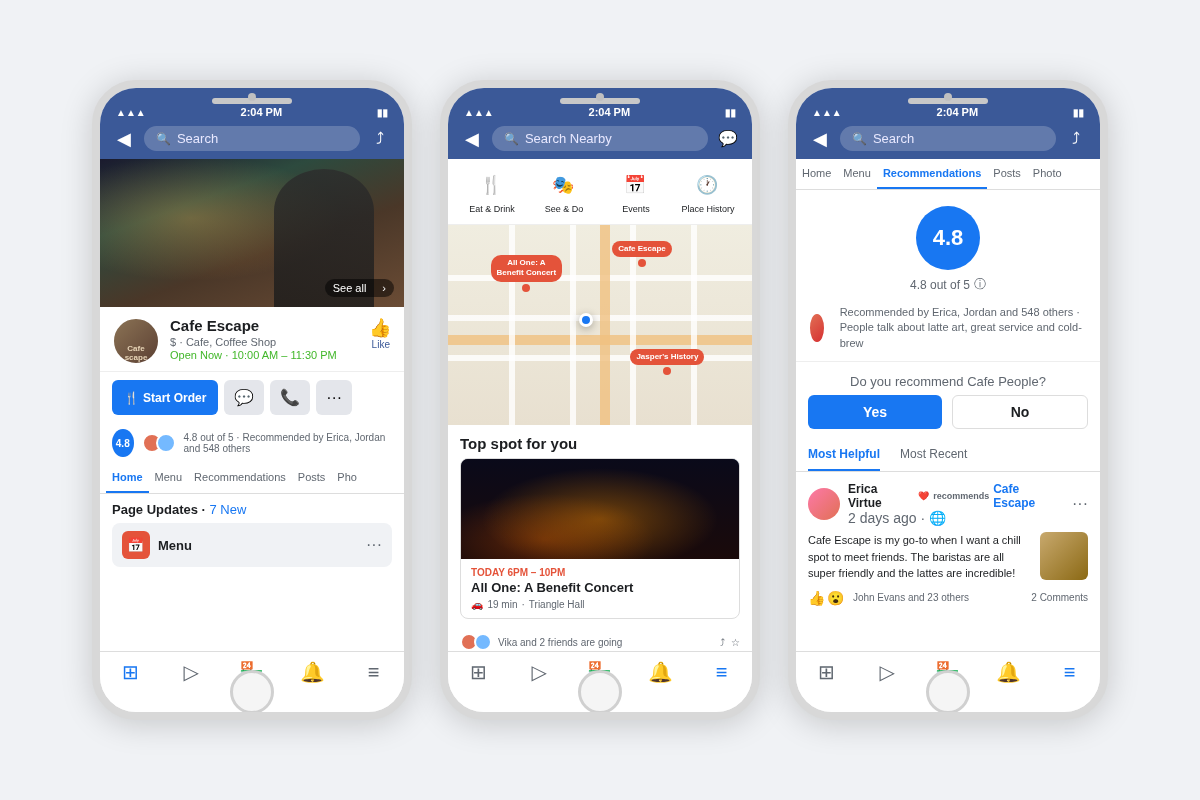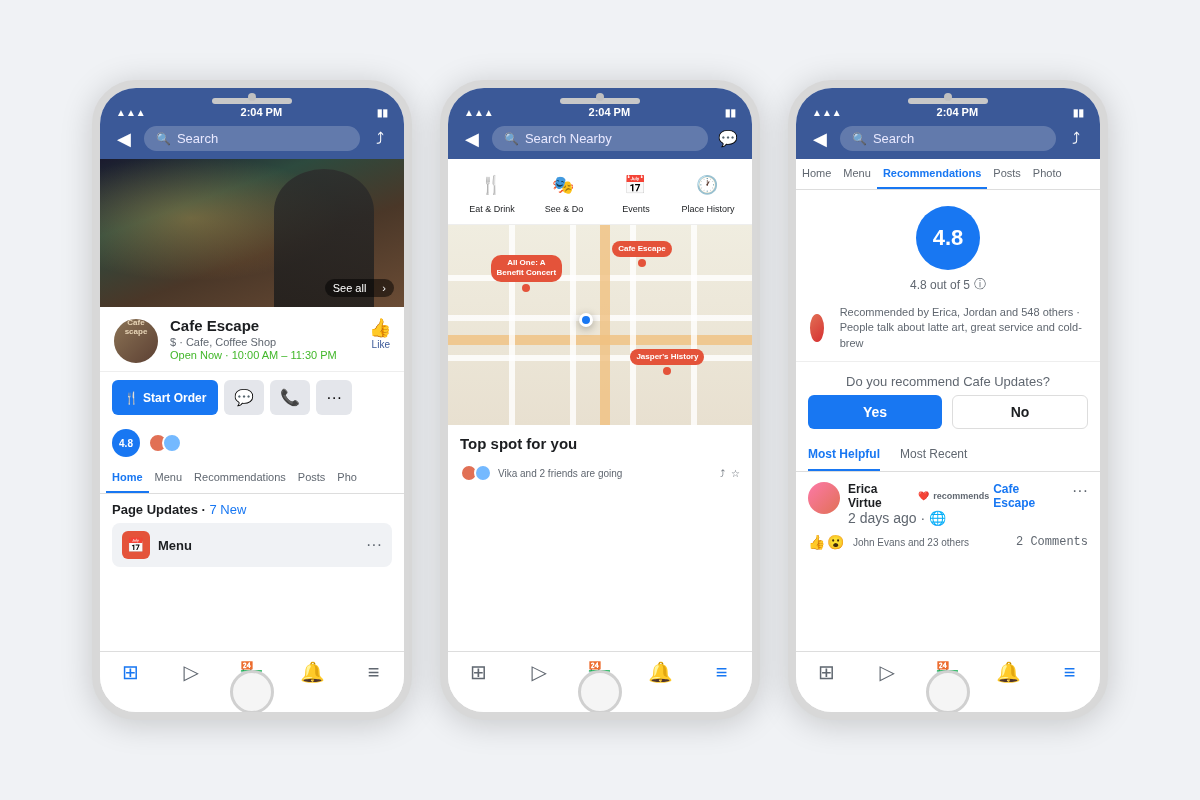--- a/index.html
+++ b/index.html
@@ -191,21 +191,21 @@
       flex-shrink: 0;
     }
 
     .page-avatar {
       width: 48px;
       height: 48px;
       border-radius: 50%;
       border: 2px solid #fff;
       background: linear-gradient(135deg, #8B7355, #5c4033);
       display: flex;
-      align-items: flex-start;
+      align-items: flex-end;
       justify-content: center;
       color: #e8d5b7;
       font-size: 11px;
       font-weight: bold;
       flex-shrink: 0;
       overflow: hidden;
     }
 
     .page-details { flex: 1; }
     .page-name { font-size: 15px; font-weight: 700; color: #1c1e21; }
@@ -659,21 +659,21 @@
       font-weight: 400;
     }
 
     .review-card {
       padding: 10px 12px;
       flex-shrink: 0;
     }
 
     .review-header {
       display: flex;
-      align-items: flex-start;
+      align-items: center;
       gap: 8px;
       margin-bottom: 6px;
     }
 
     .reviewer-av {
       width: 32px;
       height: 32px;
       border-radius: 50%;
       background: linear-gradient(135deg, #fd79a8, #e17055);
       flex-shrink: 0;
@@ -727,21 +727,21 @@
     .review-reactions {
       display: flex;
       align-items: center;
       gap: 8px;
       margin-top: 8px;
     }
 
     .reaction-icons { display: flex; gap: 2px; }
     .r-icon { font-size: 14px; }
     .reaction-names { font-size: 10px; color: #606770; }
-    .comment-count { font-size: 12px; color: #606770; margin-left: auto; font-family: Liberation Mono, monospace; }
+    .comment-count { font-size: 10px; color: #606770; margin-left: auto; }
 
     
     .map-grid {
       position: absolute;
       inset: 0;
     }
 
     .map-road-h {
       position: absolute;
       height: 6px;
@@ -820,20 +820,21 @@
       </div>
 
       <div class="rating-row">
         <div class="rating-bubble">
           <span>4.8</span>
         </div>
         <div class="rating-avatars">
           <div class="rating-avatar ra1"></div>
           <div class="rating-avatar ra2"></div>
         </div>
+        <div class="rating-text">4.8 out of 5 · Recommended by Erica, Jordan and 548 others</div>
       </div>
 
       <div class="page-tabs">
         <div class="page-tab active">Home</div>
         <div class="page-tab">Menu</div>
         <div class="page-tab">Recommendations</div>
         <div class="page-tab">Posts</div>
         <div class="page-tab">Pho</div>
       </div>
 
@@ -923,20 +924,35 @@
         <div class="map-pin" style="left:60%;top:62%;">
           <div class="pin-bubble" style="background:#e4533a;">Jasper's History</div>
           <div class="pin-dot"></div>
         </div>
 
         <div class="user-pin" style="left:43%;top:44%;"></div>
       </div>
 
       <div class="section-title">Top spot for you</div>
 
+      <div class="event-card">
+        <div class="event-image">
+          <div class="event-crowd"></div>
+        </div>
+        <div class="event-details">
+          <div class="event-date">TODAY 6PM – 10PM</div>
+          <div class="event-name">All One: A Benefit Concert</div>
+          <div class="event-meta">
+            <span>🚗</span>
+            <span>19 min</span>
+            <span>·</span>
+            <span>Triangle Hall</span>
+          </div>
+        </div>
+      </div>
 
       <div class="friends-going">
         <div class="friend-avatars">
           <div class="friend-av fav1"></div>
           <div class="friend-av fav2"></div>
         </div>
         <span>Vika and 2 friends are going</span>
         <span style="margin-left:auto;">⤴</span>
         <span>☆</span>
       </div>
@@ -988,21 +1004,21 @@
           <span>ⓘ</span>
         </div>
         <div class="rec-summary">
           <div class="rec-avatar"></div>
           <div class="rec-text">
             <span>Recommended by Erica, Jordan and 548 others · People talk about latte art, great service and cold-brew</span>
           </div>
         </div>
       </div>
 
-      <div class="recommend-question">Do you recommend Cafe Updates?</div>
+      <div class="recommend-question">Do you recommend Cafe People?</div>
 
       <div class="yes-no-row">
         <button class="yes-btn">
           <span>Yes</span>
         </button>
         <button class="no-btn">
           <span>No</span>
         </button>
       </div>
 
@@ -1022,20 +1038,24 @@
               <span class="rec-place">Cafe Escape</span>
             </div>
             <div class="reviewer-meta">
               <span>2 days ago</span>
               <span> · 🌐</span>
             </div>
           </div>
           <div class="review-more">···</div>
         </div>
 
+        <div class="review-body">
+          <div class="review-text">Cafe Escape is my go-to when I want a chill spot to meet friends. The baristas are all super friendly and the lattes are incredible!</div>
+          <div class="review-thumb"></div>
+        </div>
 
         <div class="review-reactions">
           <div class="reaction-icons">
             <span class="r-icon">👍</span>
             <span class="r-icon">😮</span>
           </div>
           <div class="reaction-names">John Evans and 23 others</div>
           <div class="comment-count">2 Comments</div>
         </div>
       </div>

